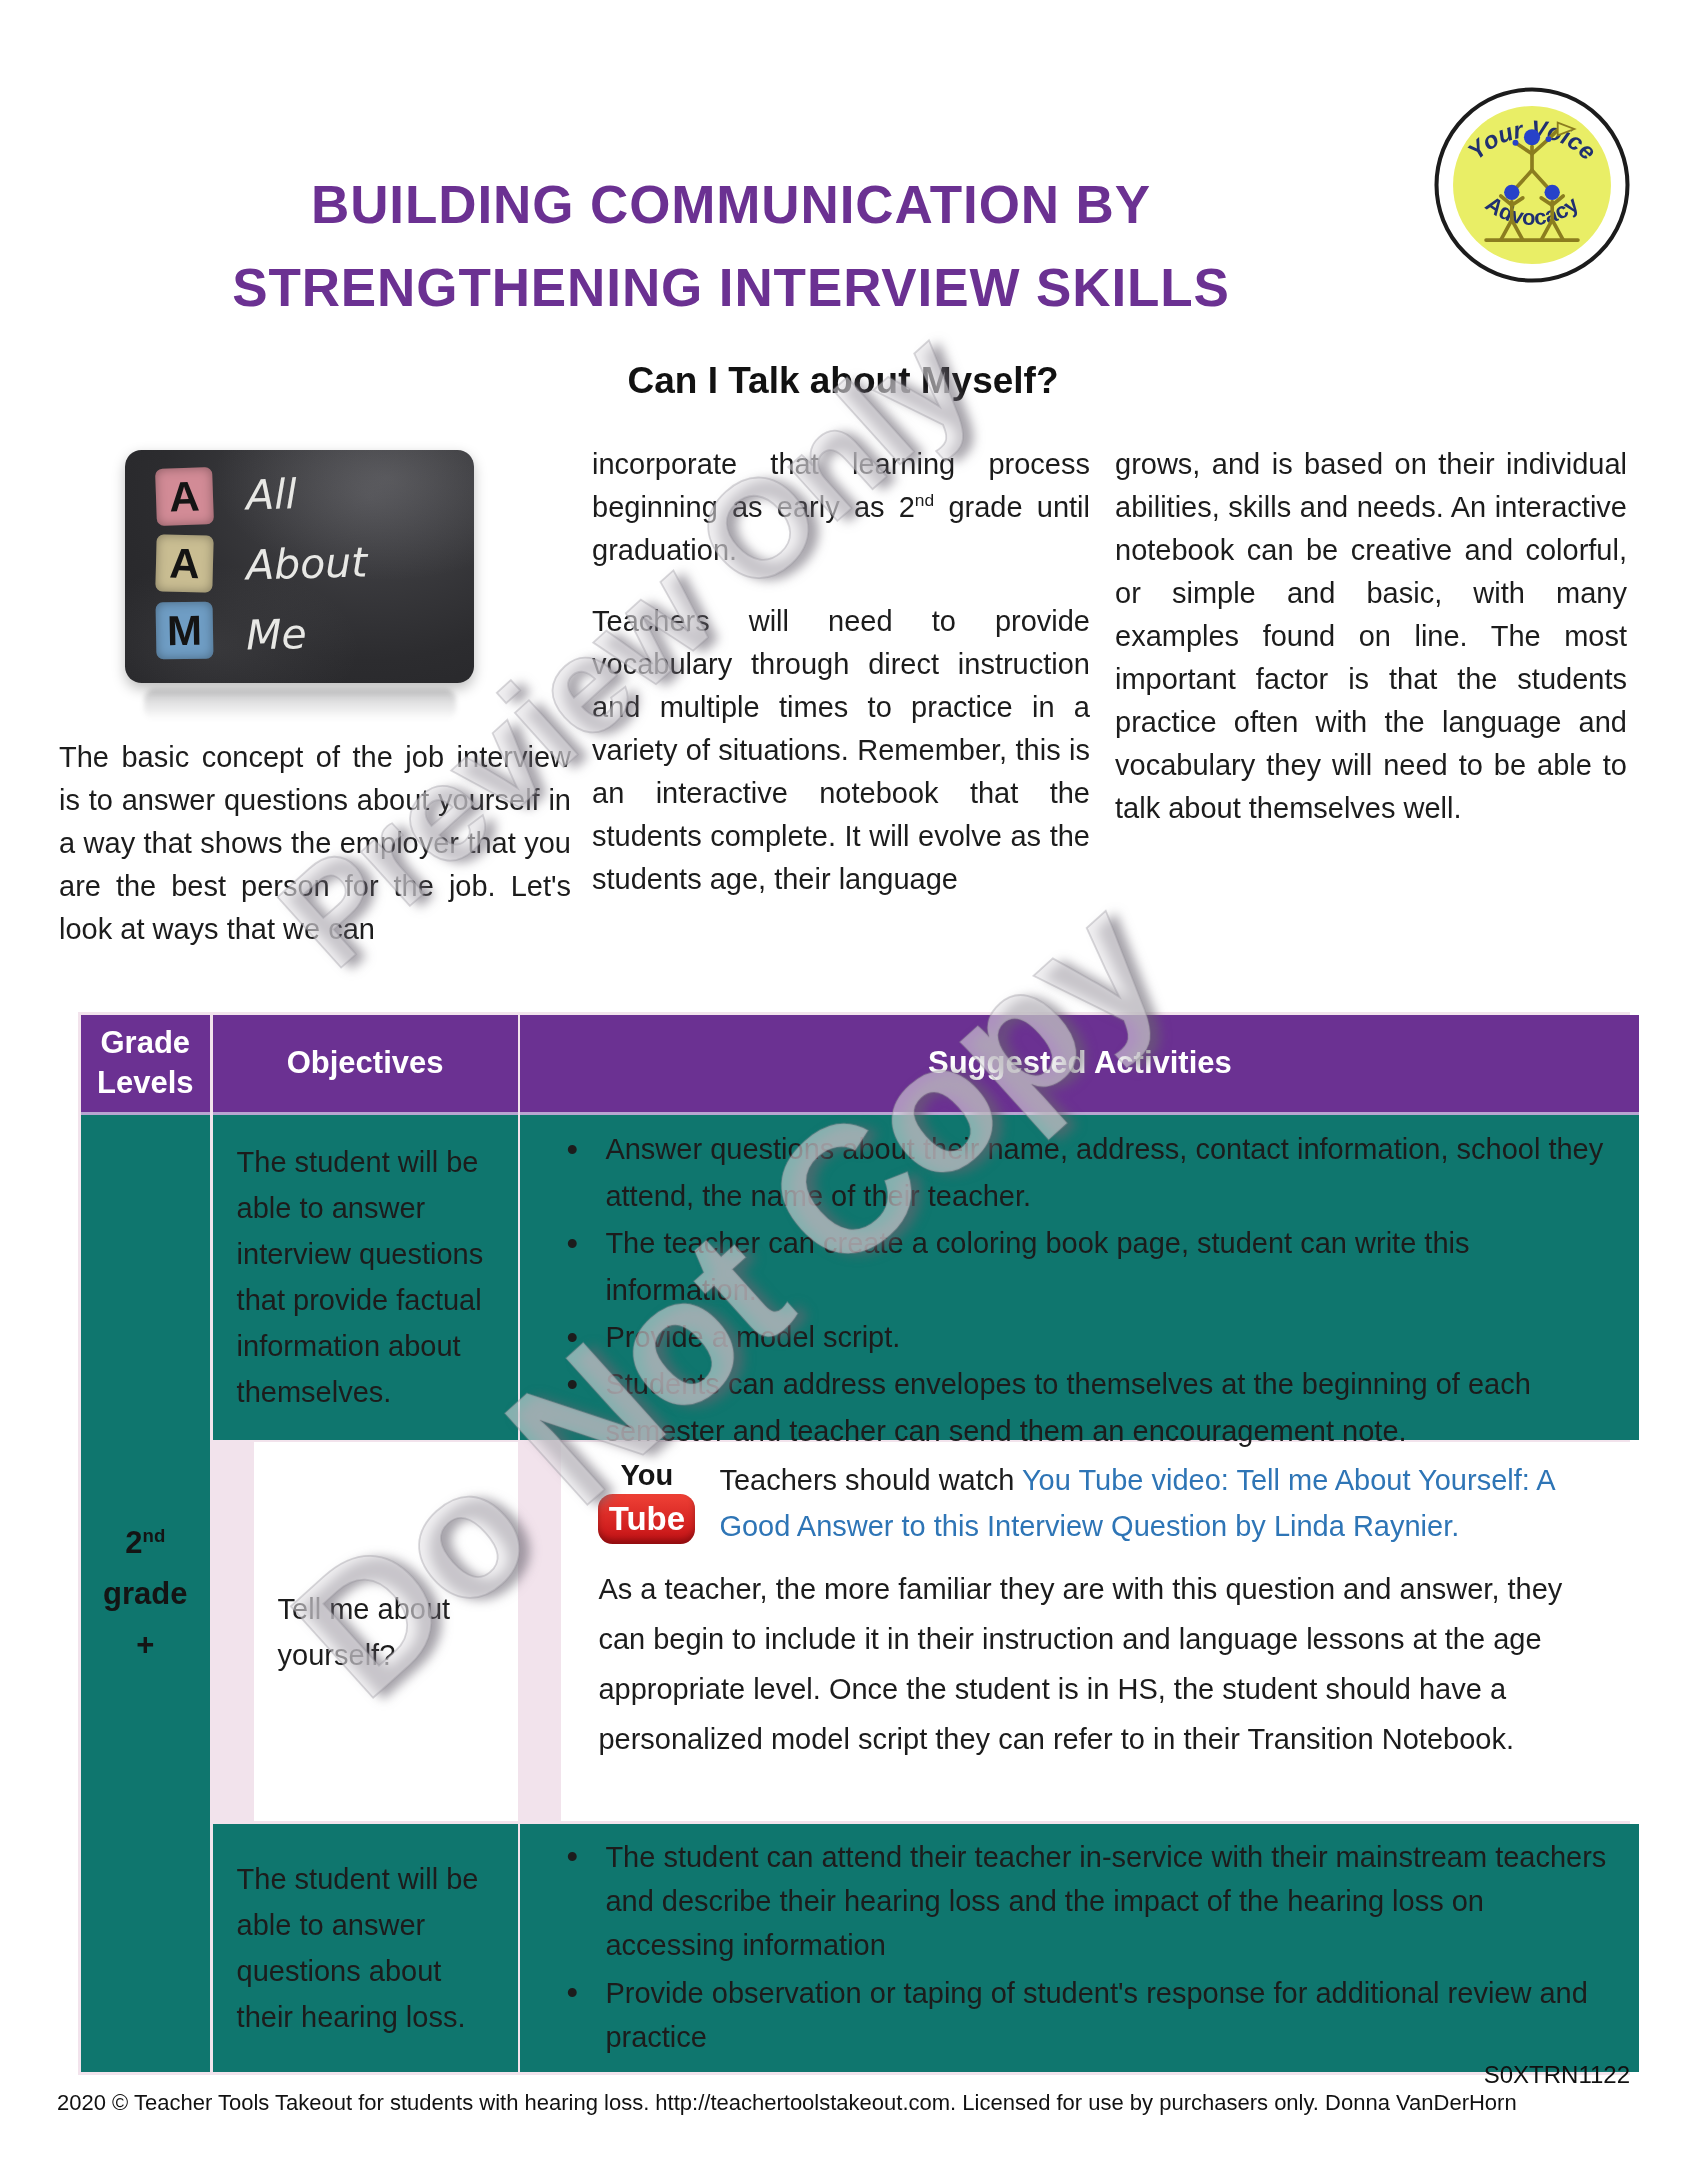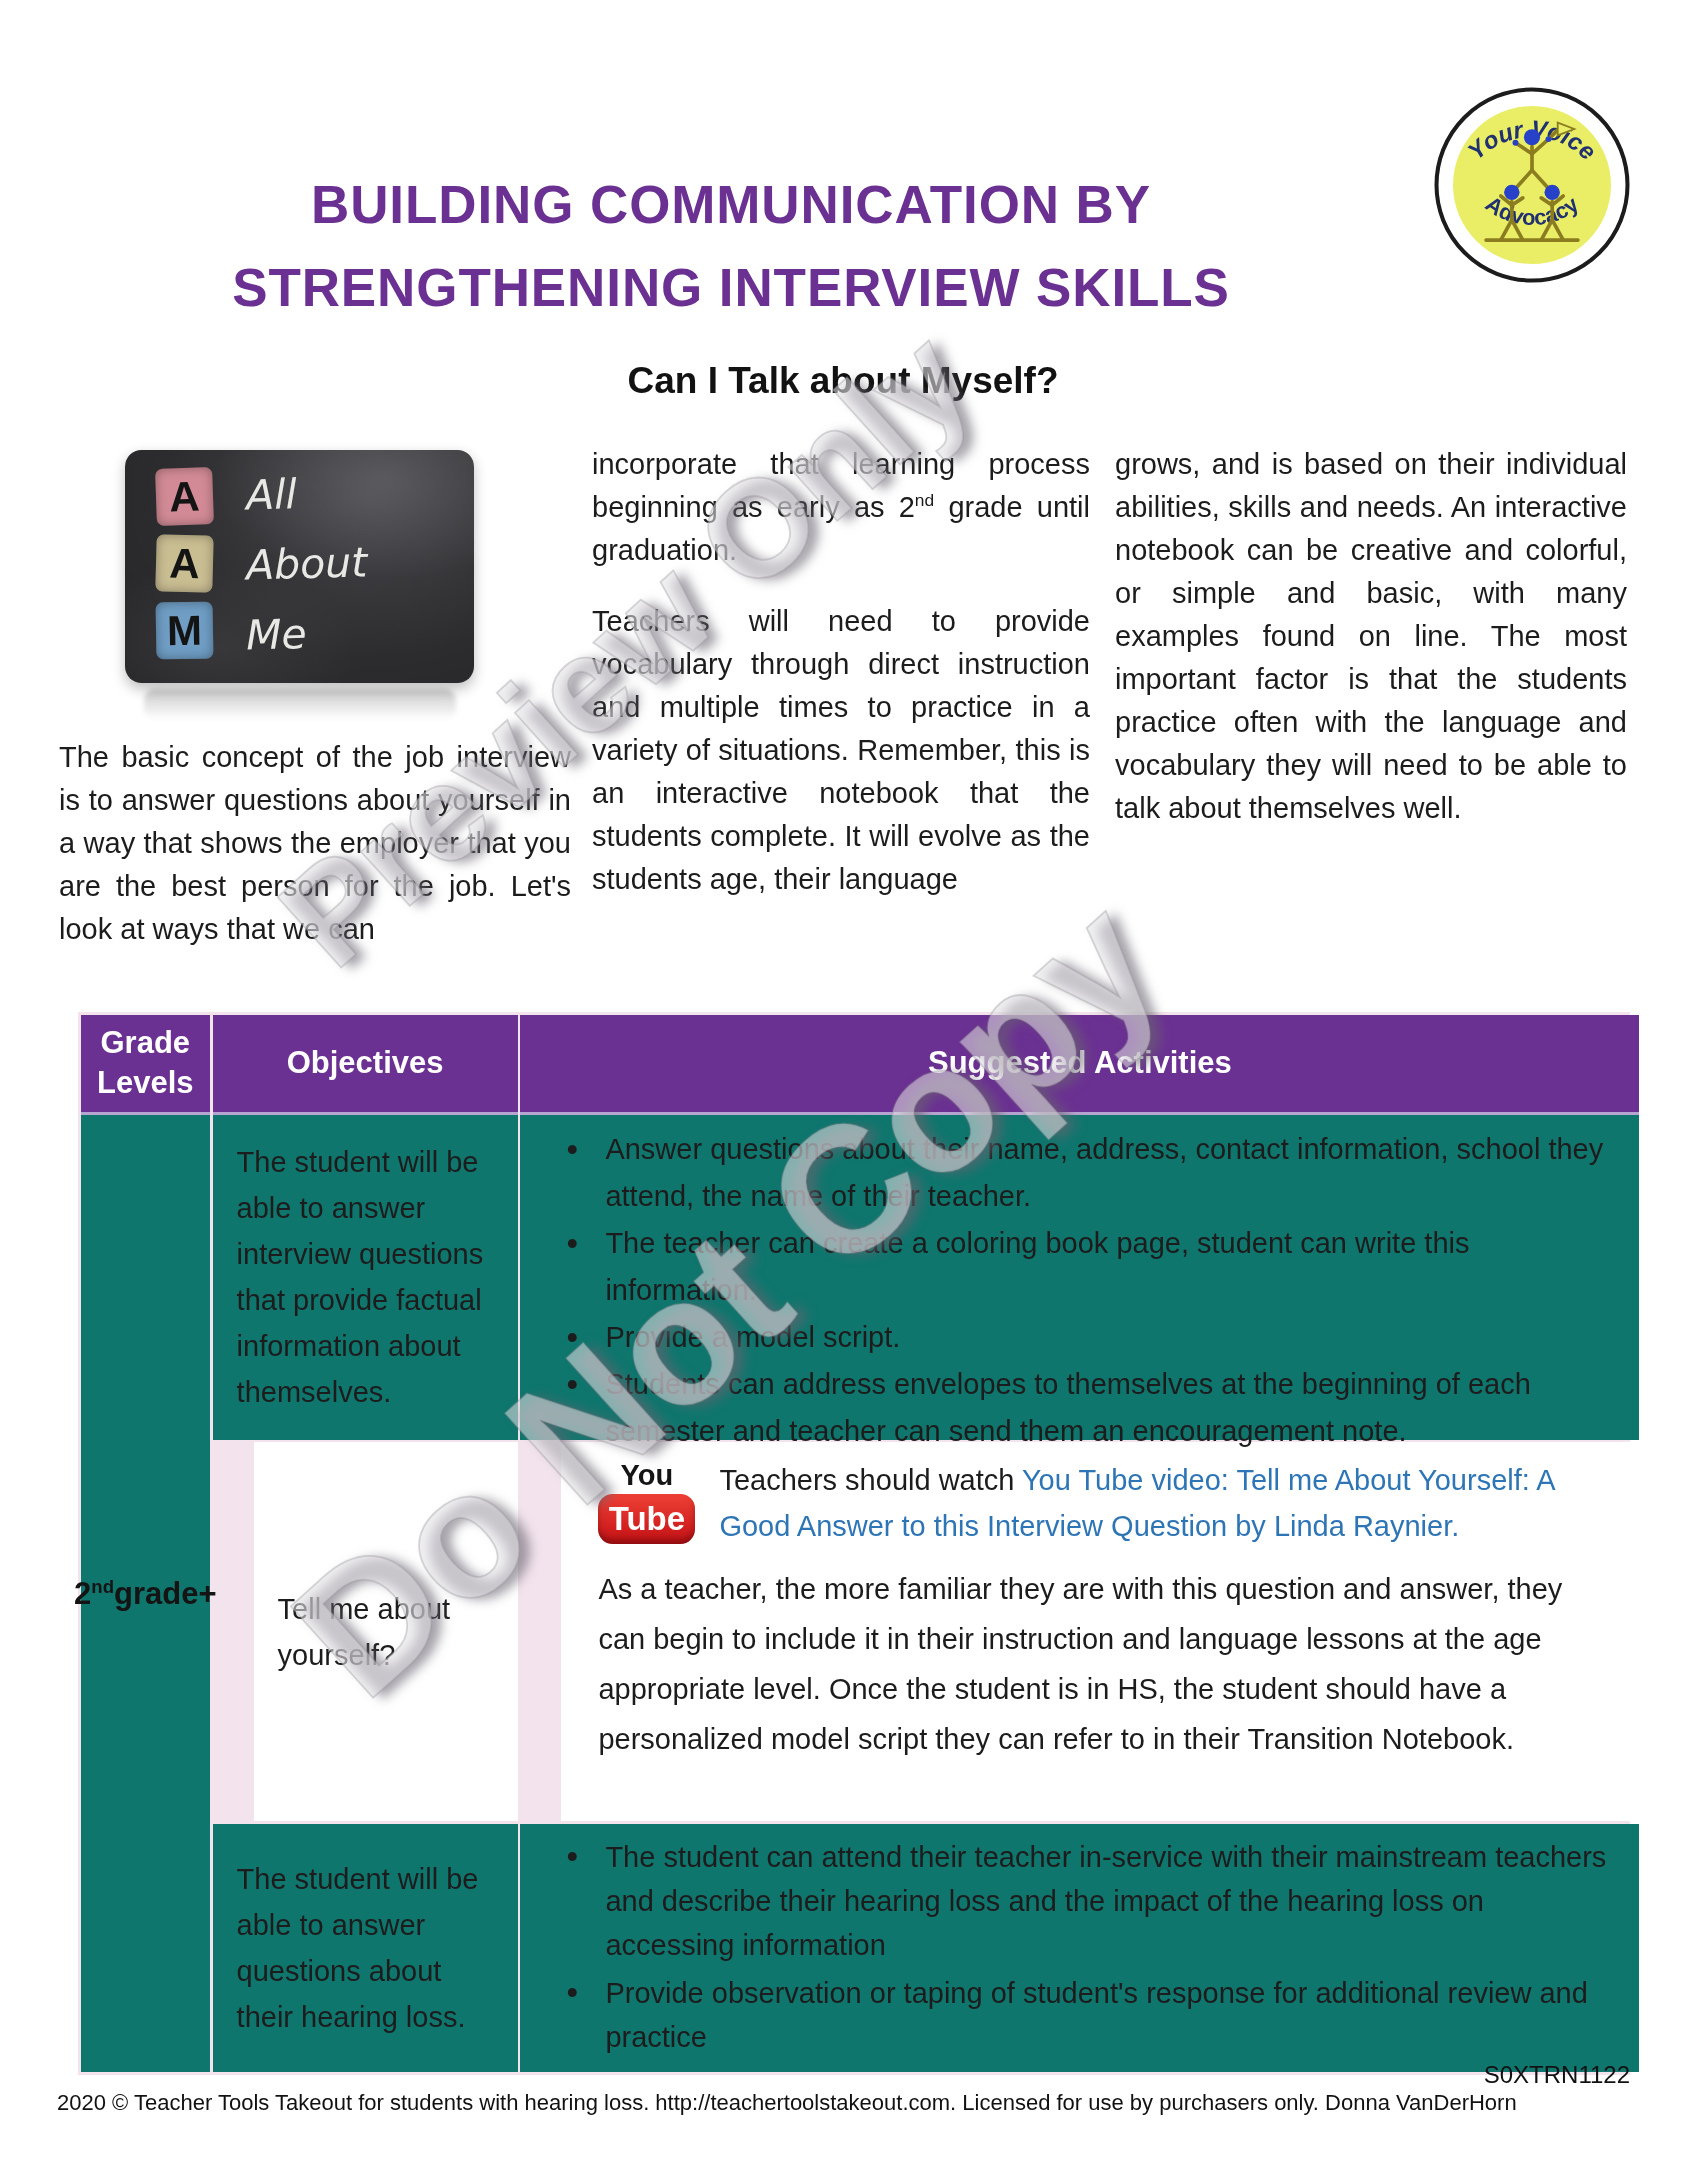--- a/index.html
+++ b/index.html
@@ -70,21 +70,21 @@
   }
   .th {
     background:#6B3192; color:#fff; font-size:31px; font-weight:bold;
     display:flex; align-items:center; justify-content:center; text-align:center;
     line-height:1.3; box-shadow:0 4.6px 0 #B7A5D1;
   }
   .cell-lav { background:#0f766e; }
   .cell-white { background:#ffffff;margin-left:41px; }
   .grade-cell {
     grid-column:1; grid-row:2 / span 3;
-    display:flex; align-items:center; justify-content:center;
+    display:flex; flex-direction:column; align-items:center; justify-content:center;
     font-size:31px; font-weight:bold; line-height:51px; color:#141414;
   }
   .obj {
     font-size:29px; line-height:46px; color:#1c1c1c;
     display:flex; flex-direction:column; justify-content:center;
     padding:14.7px 13px 14.7px 24px;
   }
   .obj span { display:block; }
   .act { font-size:29px; color:#1c1c1c; padding:11px 31px 9.2px 37px; }
   ul.bullets { list-style:none; margin:0; padding:0; }

